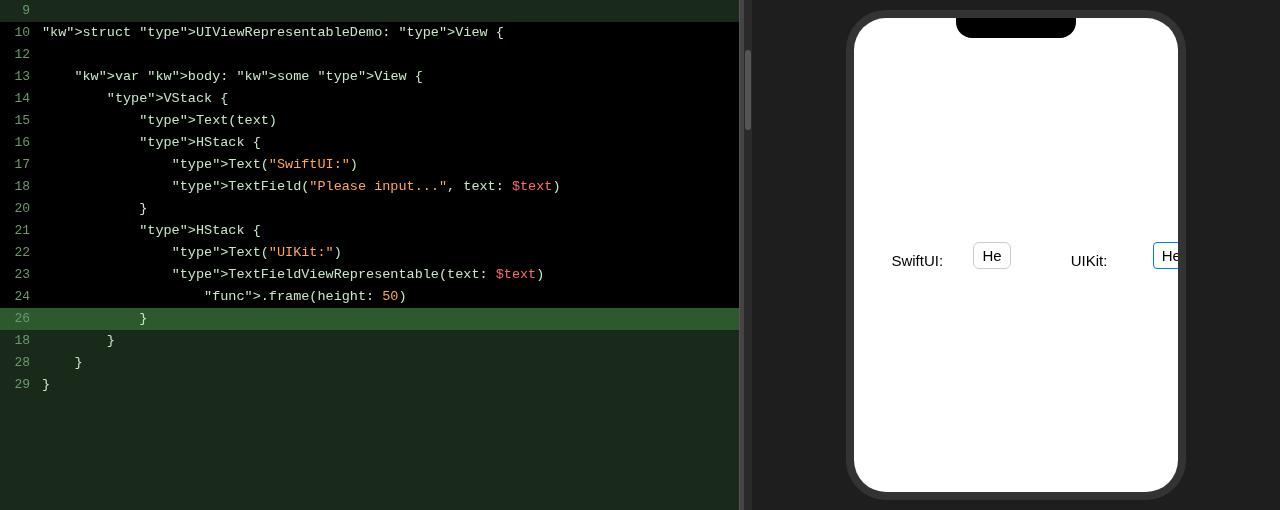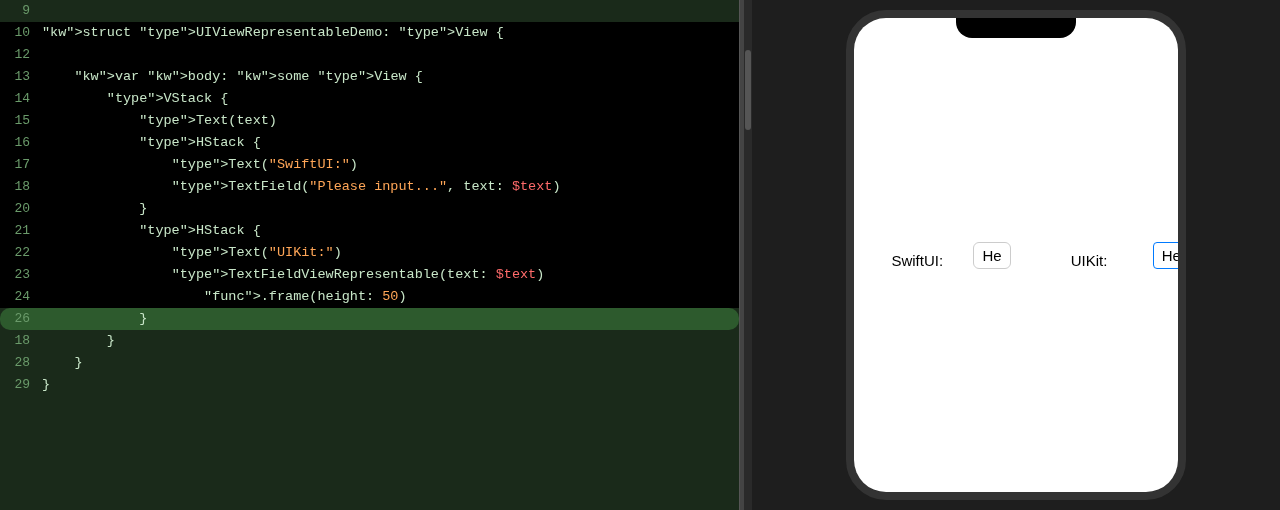--- a/index.html
+++ b/index.html
@@ -36,21 +36,20 @@
       font-size: 13.5px;
       line-height: 22px;
     }
 
     .code-line.highlighted {
       background: #000000;
     }
 
     .code-line.current-line {
       background: #2d5a2d;
-      border-radius: 10px;
     }
 
     .line-num {
       width: 42px;
       min-width: 42px;
       text-align: right;
       padding-right: 12px;
       color: #6a9a6a;
       user-select: none;
       font-size: 13px;

